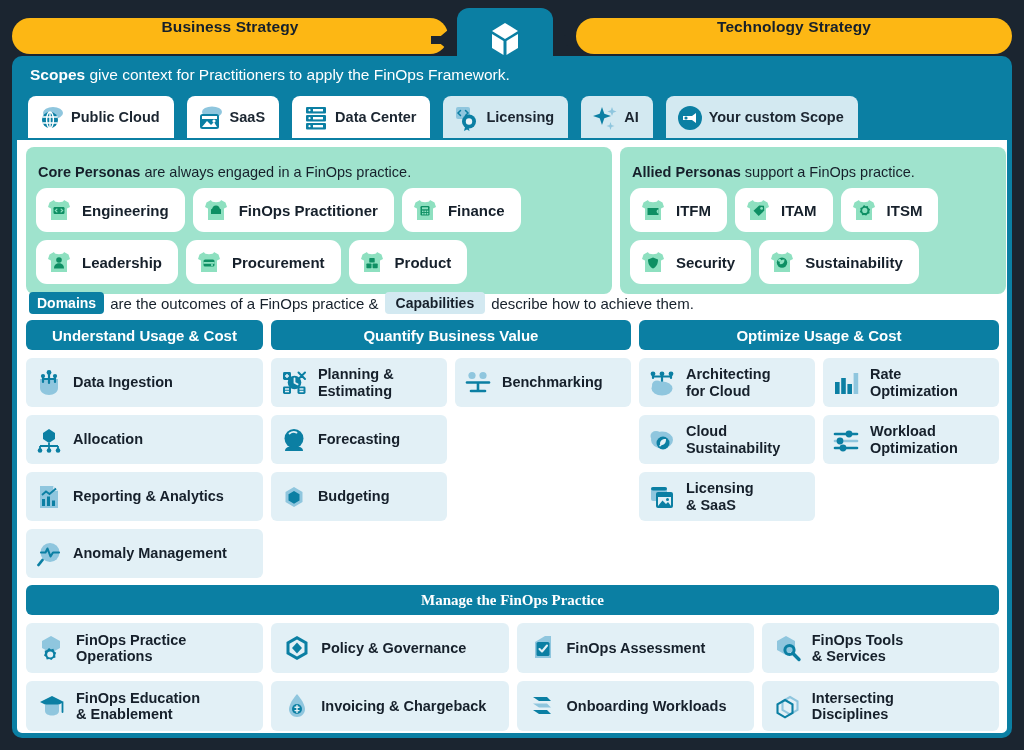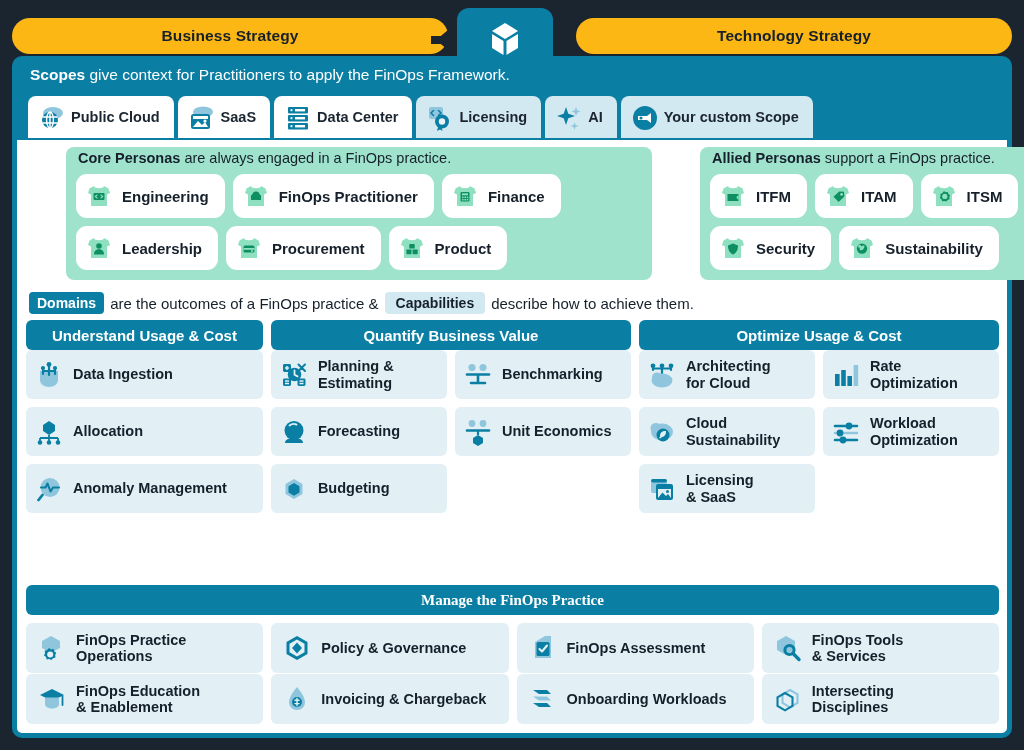--- a/index.html
+++ b/index.html
@@ -11,21 +11,21 @@
   }
   .frame { position: relative; width: 1024px; height: 750px; background: #1b2530; }
 
   
   .strategy-row {
     position: absolute; left: 0; top: 8px; width: 1024px; height: 56px;
   }
   .strat-pill {
     position: absolute; top: 10px; height: 36px;
     background: #FDB714; border-radius: 18px;
-    display: flex; align-items: center; justify-content: center;
+    display: flex; align-items: flex-start; justify-content: center;
   }
   .strat-pill span {
     color: #16202b; font-size: 15.5px; font-weight: bold; letter-spacing: .1px;
   }
   .strat-left  { left: 12px;  width: 436px; }
   .strat-right { right: 12px; width: 436px; }
 
   .arrow { position: absolute; top: 22px; width: 38px; height: 20px; }
   .arrow svg { display:block; }
   .arrow-left  { left: 431px; }
@@ -45,42 +45,42 @@
     background: #0b7fa3; border-radius: 10px 10px 0 0;
   }
   .scopes-caption {
     position: absolute; left: 18px; top: 10px;
     color: #ffffff; font-size: 15.5px; white-space: nowrap;
   }
   .scopes-caption b { font-weight: bold; }
 
   .scope-tabs {
     position: absolute; left: 16px; top: 40px;
-    display: flex; align-items: flex-end; gap: 4px;
+    display: flex; align-items: flex-end; gap: 13px;
   }
   .scope-tab {
     height: 42px; border-radius: 8px 8px 0 0;
     display: flex; align-items: center; gap: 7px;
     padding: 0 14px 0 10px;
   }
   .scope-tab.active   { background: #ffffff; }
   .scope-tab.inactive { background: #d3e9f1; }
   .scope-tab .lbl { font-size: 14.5px; font-weight: bold; color: #1b2530; white-space: nowrap; }
   .scope-tab .ic  { width: 26px; height: 26px; flex: 0 0 26px; }
 
   
   .body-card {
     position: absolute; left: 12px; top: 140px; width: 1000px; height: 598px;
     background: #ffffff; border: 5px solid #0b7fa3; border-top: none;
     border-radius: 0 0 10px 10px;
   }
 
   
   .personas-row { position: absolute; left: 9px; top: 7px; display: flex; gap: 8px; }
-  .persona-box { background: #9fe3cd; border-radius: 8px; padding: 3px 10px 10px 10px; margin-left: 40px; }
+  .persona-box { background: #9fe3cd; border-radius: 8px; padding: 17px 10px 10px 10px; }
   .persona-box.core   { width: 586px; }
   .persona-box.allied { width: 386px; }
   .persona-head { font-size: 14.5px; color: #16202b; margin: 0 2px 8px 2px; white-space: nowrap; }
   .persona-head b { font-weight: bold; }
   .persona-chips { display: flex; flex-wrap: wrap; gap: 8px; }
   .chip {
     background: #ffffff; border-radius: 11px; height: 44px;
     display: flex; align-items: center; gap: 9px; padding: 0 16px 0 9px;
   }
   .chip .lbl { font-size: 15px; font-weight: bold; color: #16202b; white-space: nowrap; }
@@ -104,21 +104,21 @@
   
   .domain-grid {
     position: absolute; left: 9px; top: 180px; width: 973px;
     display: flex; gap: 8px;
   }
   .domain-col { flex: 1 1 0; }
   .domain-col.wide { flex: 1.52 1 0; }
   .domain-title {
     background: #0b7fa3; color: #fff; border-radius: 6px;
     height: 30px; display: flex; align-items: center; justify-content: center;
-    font-size: 15px; font-weight: bold; margin-bottom: 0; white-space: nowrap;
+    font-size: 15px; font-weight: bold; margin-bottom: 8px; white-space: nowrap;
   }
   .cap-list { display: flex; flex-direction: column; gap: 8px; }
   .cap-sub  { display: flex; gap: 8px; }
   .cap-sub > .cap-list { flex: 1 1 0; }
   .cap {
     background: #e2f0f6; border-radius: 6px; height: 49px;
     display: flex; align-items: center; gap: 10px; padding: 0 8px 0 9px;
   }
   .cap .ic { width: 28px; height: 28px; flex: 0 0 28px; }
   .cap .lbl {
@@ -128,21 +128,21 @@
 
   
   .manage {
     position: absolute; left: 9px; top: 445px; width: 973px;
   }
   .manage-title {
     background: #0b7fa3; color: #fff; border-radius: 6px;
     height: 30px; display: flex; align-items: center; justify-content: center;
     font-size: 15px; font-weight: bold; margin-bottom: 8px; font-family: Liberation Serif, serif;
   }
-  .manage-grid { display: flex; flex-direction: column; gap: 1px; }
+  .manage-grid { display: flex; flex-direction: column; gap: 8px; }
   .manage-line { display: flex; gap: 8px; }
   .manage-line > .cap { flex: 1 1 0; height: 50px; padding-left: 12px; }
 </style>
 </head>
 <body>
 
 <div class="frame">
 
   <div class="strategy-row">
     <div class="strat-pill strat-left">
@@ -385,20 +385,31 @@
                   <path d="M14 3 L20 7 L20 13 L14 17 L8 13 L8 7 Z" fill="#0b7fa3"></path>
                   <path d="M14 17 L14 20 M5 20 L23 20 M5 20 L5 23 M14 20 L14 23 M23 20 L23 23" stroke="#0b7fa3" stroke-width="1.8" fill="none"></path>
                   <circle cx="5" cy="24.5" r="2.3" fill="#0b7fa3"></circle>
                   <circle cx="14" cy="24.5" r="2.3" fill="#0b7fa3"></circle>
                   <circle cx="23" cy="24.5" r="2.3" fill="#0b7fa3"></circle>
                 </svg></span>
               <span class="lbl">Allocation</span>
             </div>
             <div class="cap">
               <span class="ic"><svg width="28" height="28" viewBox="0 0 28 28">
+                  <path d="M5 3 L18 3 L23 8 L23 25 L5 25 Z" fill="#8fc6de"></path>
+                  <path d="M18 3 L23 8 L18 8 Z" fill="#cfe6f0"></path>
+                  <path d="M7 12 L11 8.5 L14.5 11 L21 5.5" stroke="#0b7fa3" stroke-width="1.8" fill="none"></path>
+                  <rect x="7" y="16" width="3" height="7" fill="#0b7fa3"></rect>
+                  <rect x="12" y="13.5" width="3" height="9.5" fill="#0b7fa3"></rect>
+                  <rect x="17" y="17.5" width="3" height="5.5" fill="#0b7fa3"></rect>
+                </svg></span>
+              <span class="lbl">Reporting &amp; Analytics</span>
+            </div>
+            <div class="cap">
+              <span class="ic"><svg width="28" height="28" viewBox="0 0 28 28">
                   <circle cx="15" cy="12.5" r="9.5" fill="#8fc6de"></circle>
                   <path d="M6 12.5 L10.5 12.5 L12.5 8.5 L15.5 16.5 L18 12.5 L24 12.5" stroke="#0b7fa3" stroke-width="2.1" fill="none" stroke-linecap="round" stroke-linejoin="round"></path>
                   <path d="M7.5 20 L3.5 25" stroke="#0b7fa3" stroke-width="2.8" stroke-linecap="round"></path>
                 </svg></span>
               <span class="lbl">Anomaly Management</span>
             </div>
           </div>
         </div>
         <div class="domain-col wide">
           <div class="domain-title">Quantify Business Value</div>
@@ -439,30 +450,20 @@
               <div class="cap">
                 <span class="ic"><svg width="28" height="28" viewBox="0 0 28 28">
                     <circle cx="8" cy="6.5" r="3.6" fill="#8fc6de"></circle>
                     <circle cx="19" cy="6.5" r="3.6" fill="#8fc6de"></circle>
                     <path d="M3 13.5 L25 13.5" stroke="#0b7fa3" stroke-width="2.6" stroke-linecap="round"></path>
                     <path d="M14 13.5 L14 22" stroke="#0b7fa3" stroke-width="2.6"></path>
                     <path d="M7 22 L21 22" stroke="#0b7fa3" stroke-width="2.6" stroke-linecap="round"></path>
                   </svg></span>
                 <span class="lbl">Benchmarking</span>
               </div>
-              <div class="cap">
-                <span class="ic"><svg width="28" height="28" viewBox="0 0 28 28">
-                    <circle cx="8" cy="5.5" r="3.4" fill="#8fc6de"></circle>
-                    <circle cx="19" cy="5.5" r="3.4" fill="#8fc6de"></circle>
-                    <path d="M3 12.5 L25 12.5" stroke="#0b7fa3" stroke-width="2.6" stroke-linecap="round"></path>
-                    <path d="M14 12.5 L14 17" stroke="#0b7fa3" stroke-width="2.2"></path>
-                    <path d="M14 17 L19 20 L19 25 L14 28 L9 25 L9 20 Z" fill="#0b7fa3"></path>
-                  </svg></span>
-                <span class="lbl">Unit Economics</span>
-              </div>
             </div>
           </div>
         </div>
         <div class="domain-col wide">
           <div class="domain-title">Optimize Usage &amp; Cost</div>
           <div class="cap-sub">
             <div class="cap-list">
               <div class="cap">
                 <span class="ic"><svg width="28" height="28" viewBox="0 0 28 28">
                     <path d="M5 6 L5 9 M14 6 L14 9 M23 6 L23 9 M5 7.5 L23 7.5 M14 9 L14 13" stroke="#0b7fa3" stroke-width="2.2" fill="none" stroke-linecap="round"></path>

